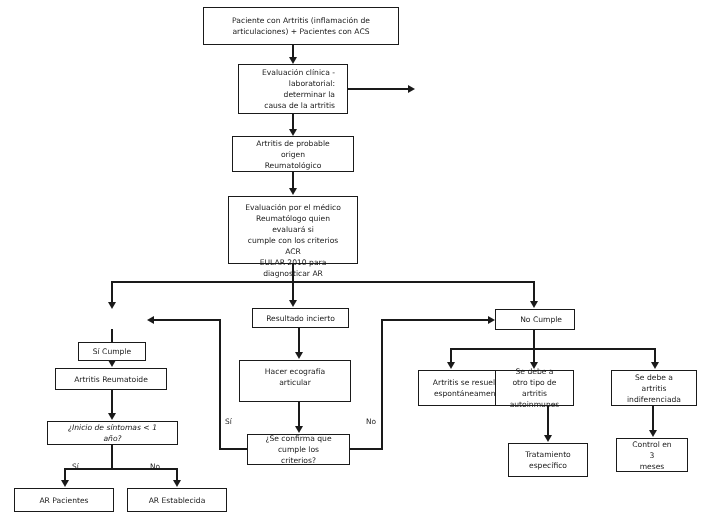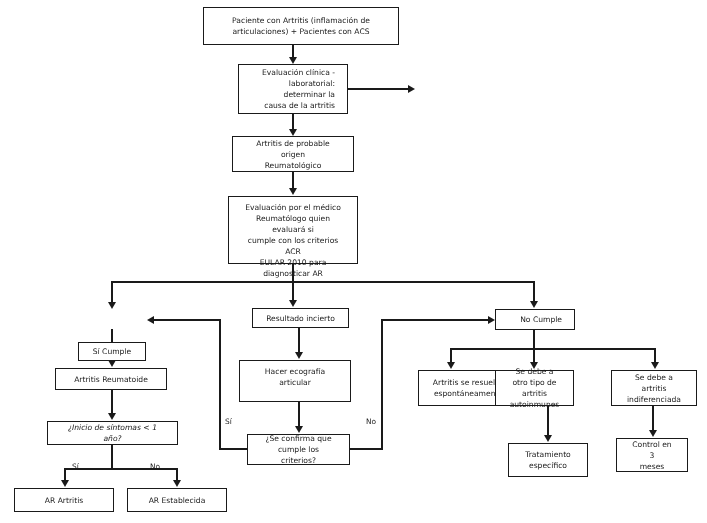--- a/index.html
+++ b/index.html
@@ -151,21 +151,21 @@
     <span>Tratamiento
 específico</span>
   </div>
 
   <div class="node" style="left:616px; top:438px; width:72px; height:34px;">
     <span>Control en 3
 meses</span>
   </div>
 
   <div class="node" style="left:14px; top:488px; width:100px; height:24px;">
-    <span>AR Artritis</span>
+    <span>AR Pacientes</span>
   </div>
 
   <div class="node" style="left:127px; top:488px; width:100px; height:24px;">
     <span>AR Establecida</span>
   </div>
 
   <div class="edge-v" style="left:292px; top:45px; height:13px;"></div>
   <div class="arrow down" style="left:288.8px; top:57px;"></div>
 
   <div class="edge-h" style="left:348px; top:88px; width:60px;"></div>

